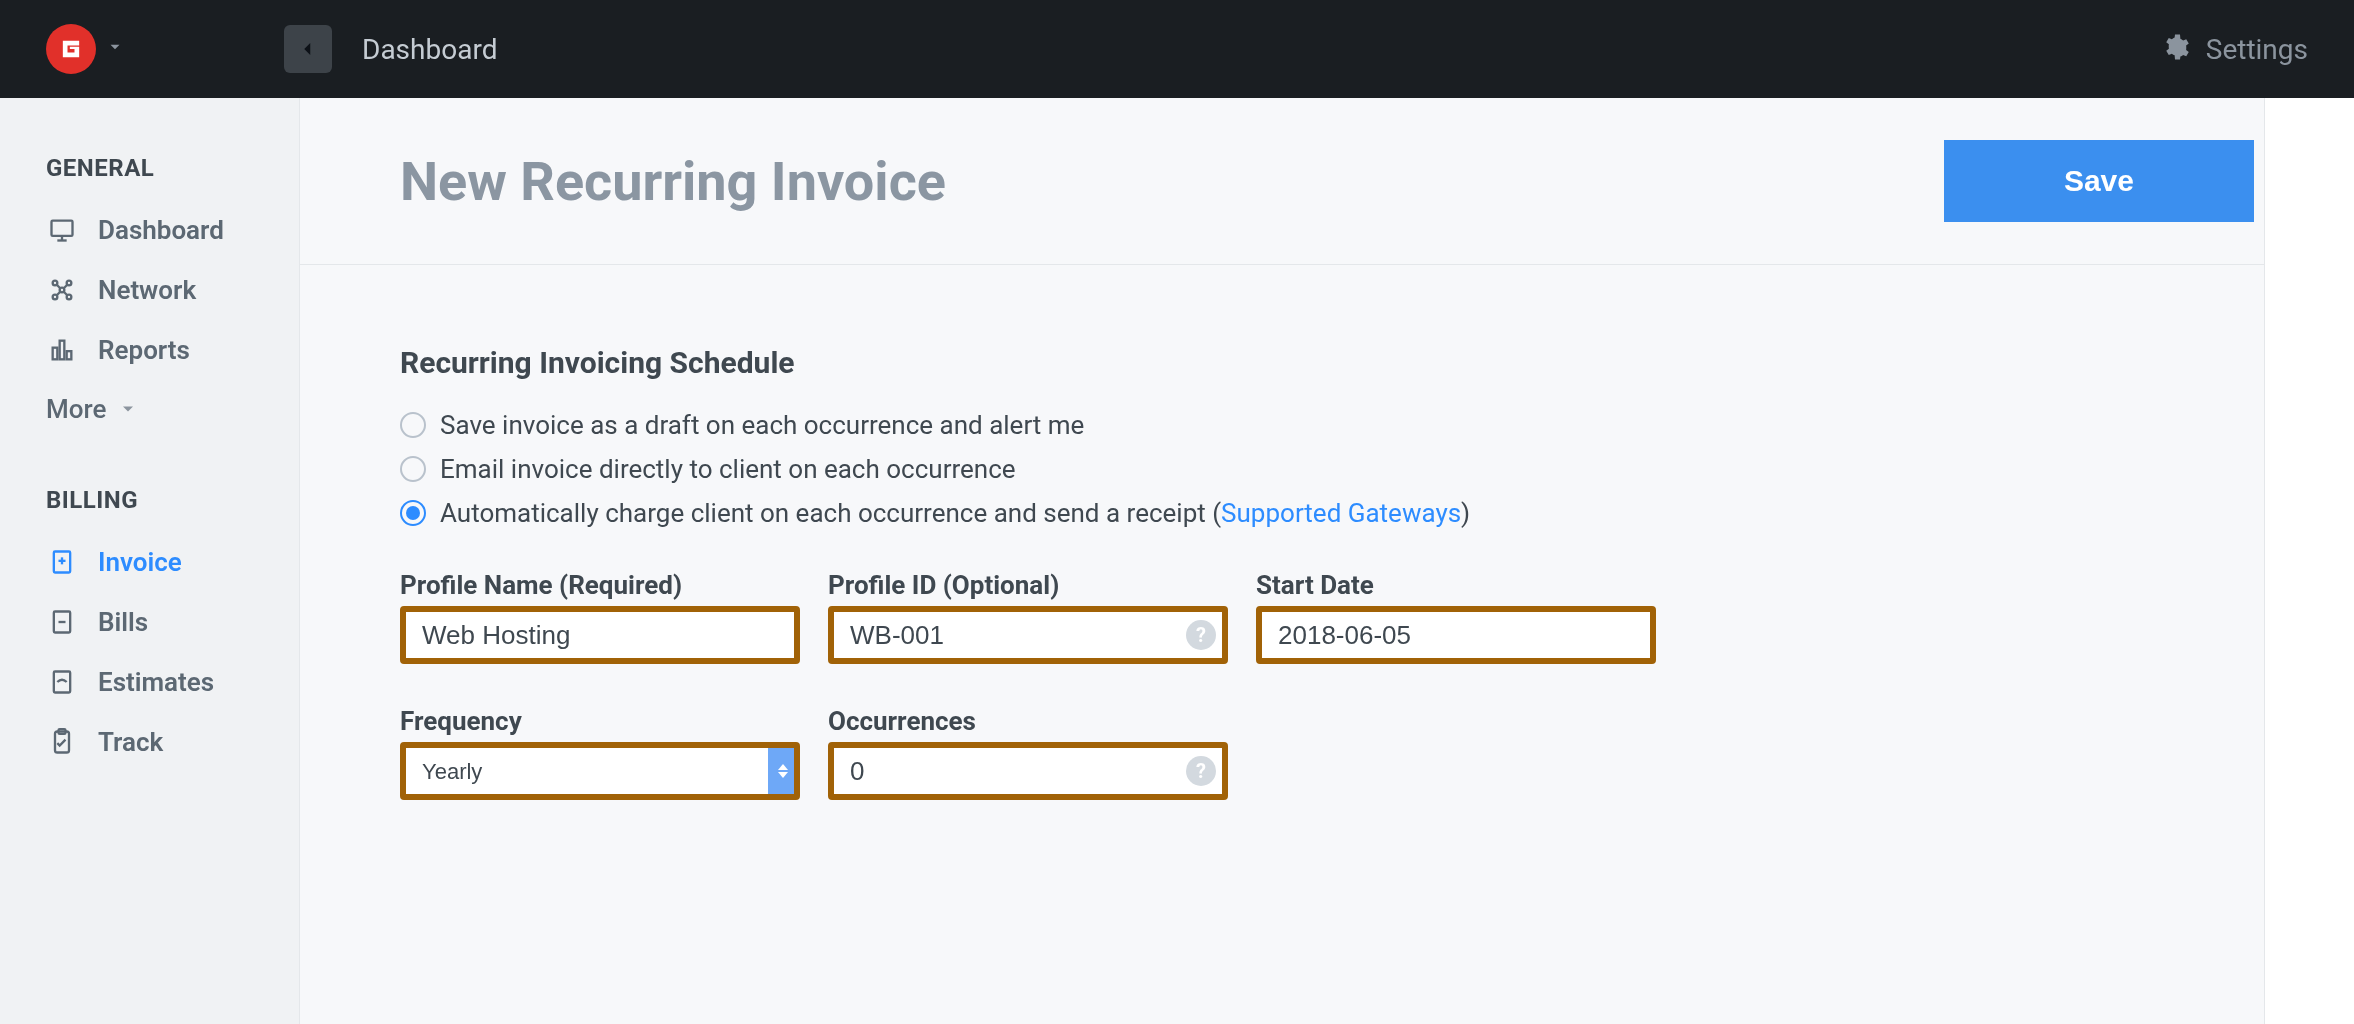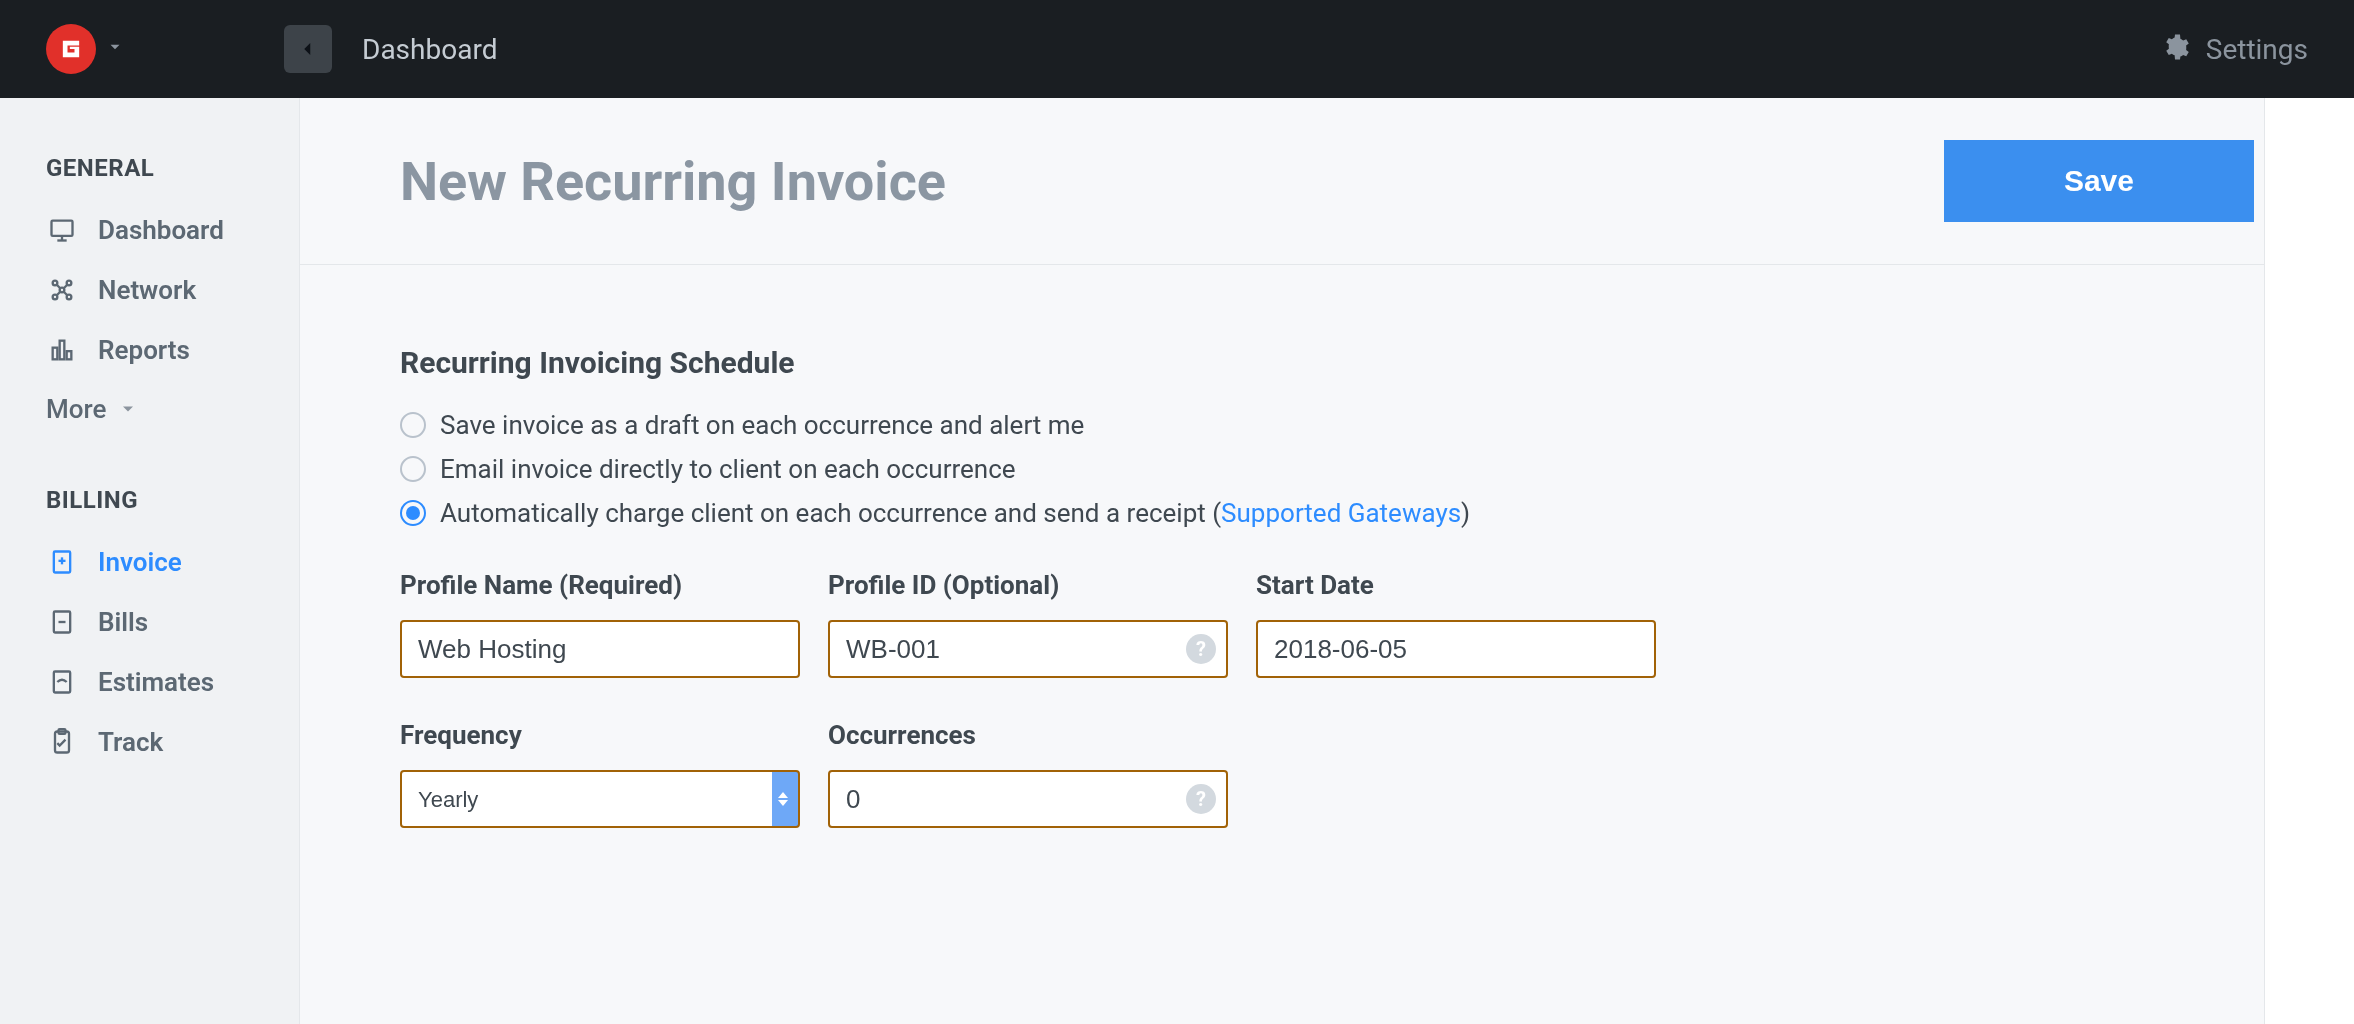--- a/index.html
+++ b/index.html
@@ -194,30 +194,30 @@
   .link { color: #2d8cff; }
 
   .form-row {
     display: flex;
     gap: 28px;
     margin-top: 42px;
   }
   .form-group {
     display: flex;
     flex-direction: column;
-    gap: 20px;
+    gap: 6px;
   }
   .form-label {
     font-size: 26px;
     font-weight: 700;
     color: #3f4850;
   }
   .text-input, .select-input {
     height: 58px;
-    border: 2px solid #a16207;
+    border: 6px solid #a16207;
     border-radius: 4px;
     background: #fff;
     font-size: 26px;
     padding: 0 16px;
     color: #3f4850;
     width: 400px;
   }
   .input-wrap {
     position: relative;
   }

